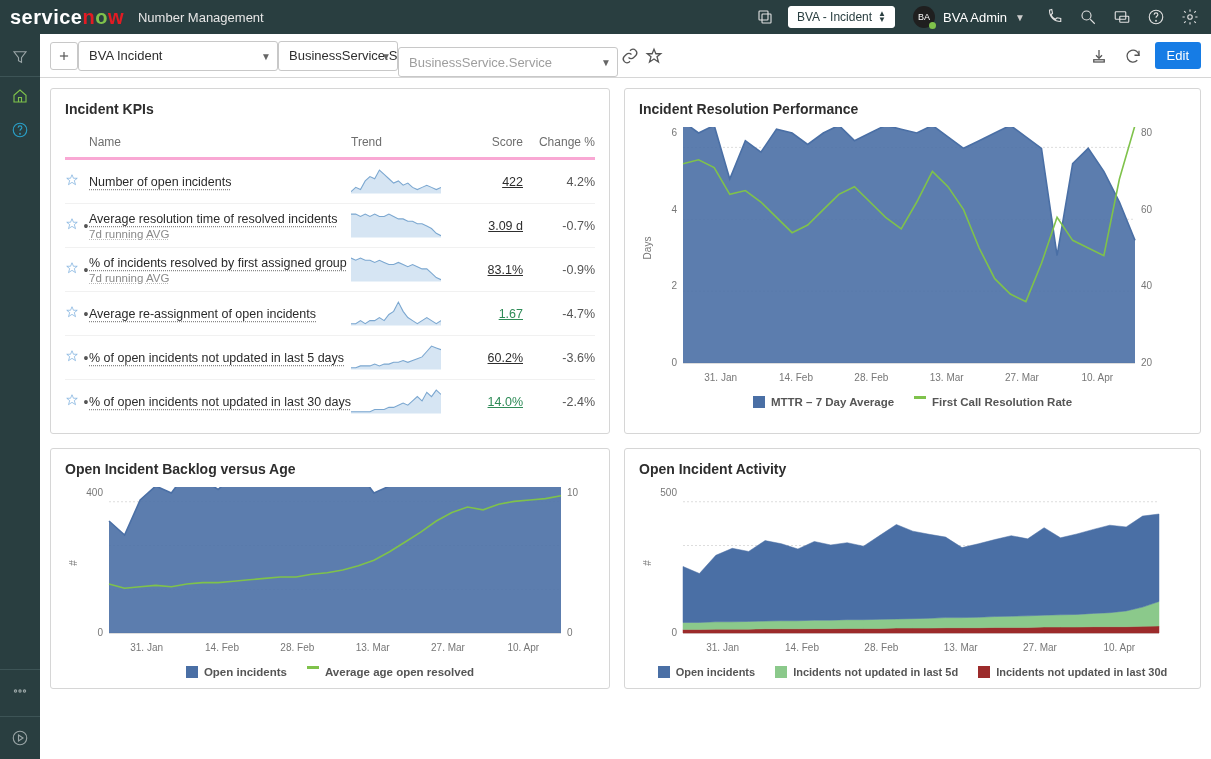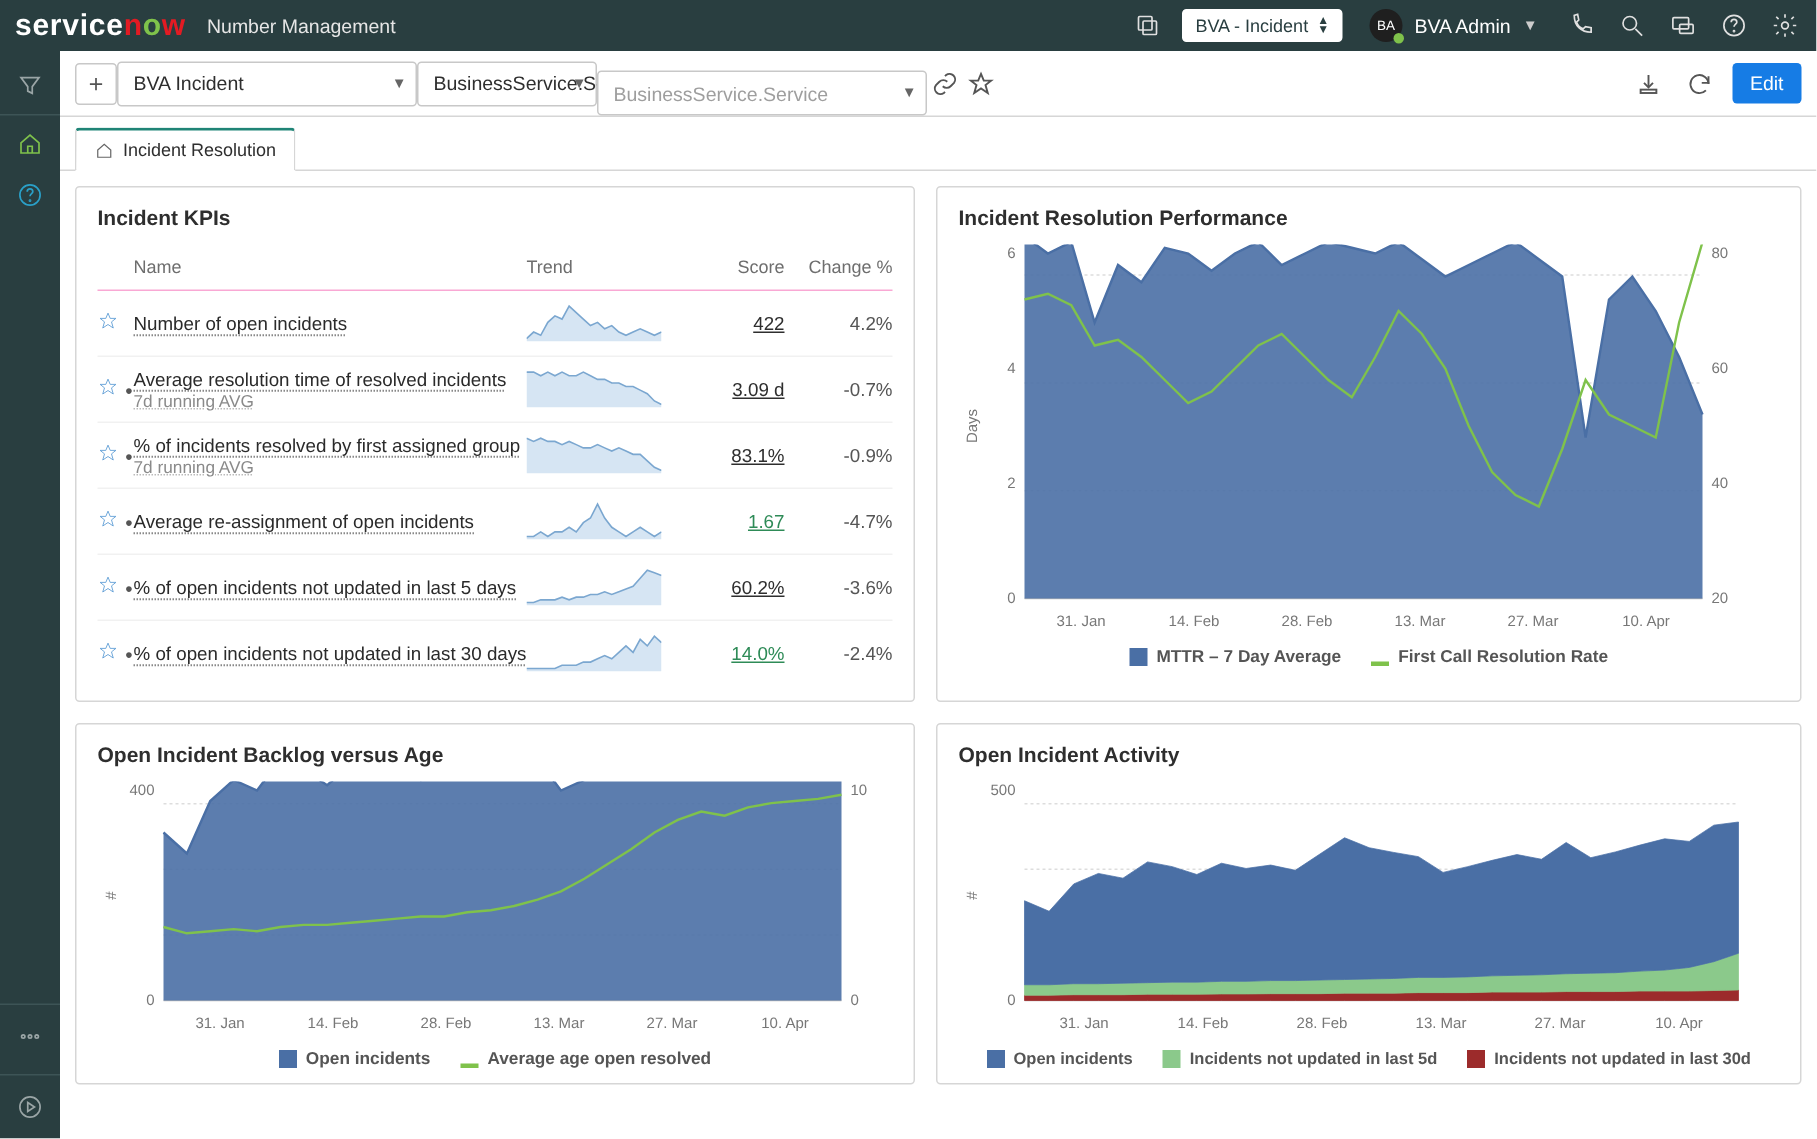--- a/index.html
+++ b/index.html
@@ -53,36 +53,36 @@
   .tab.active{ border-top:2px solid #1f8476;}
   .tab svg{width:13px;height:13px;stroke:#666;fill:none;stroke-width:1.5;}
 
   
   .dash { flex:1; overflow:auto; padding:10px; background:#fff;}
   .grid { display:grid; grid-template-columns: 560px 1fr; gap:14px;}
   .card { border:1px solid #d6d6d6; border-radius:3px; padding:12px 14px 10px 14px;}
   .card h3{ font-size:14px; font-weight:700; margin-bottom:10px;}
 
   
-  .kpi-head{ display:grid; grid-template-columns:24px 1fr 100px 72px 72px; font-size:12px; color:#6e6e6e; padding:8px 0; border-bottom:1px solid #f9a8d4;}
+  .kpi-head{ display:grid; grid-template-columns:24px 1fr 100px 72px 72px; font-size:12px; color:#6e6e6e; padding:8px 0; border-bottom:3px solid #f9a8d4;}
   .kpi-row{ display:grid; grid-template-columns:24px 1fr 100px 72px 72px; align-items:center; padding:6px 0; border-bottom:1px solid #f1f1f1; font-size:12.5px;}
   .kpi-row:last-child{border-bottom:none;}
   .kpi-row .star svg{width:14px;height:14px;stroke:#5b9bd5;fill:none;}
   .kpi-row .bullet{ width:14px; text-align:center; color:#555; font-size:14px;}
   .kpi-name a{ color:#2a2a2a; text-decoration:underline dotted #888; text-underline-offset:3px; cursor:pointer;}
   .kpi-sub{ display:block; color:#8a8a8a; text-decoration:underline dotted #bbb; font-size:11.5px; margin-top:2px;}
   .kpi-spark{ width:90px; height:28px;}
   .kpi-score{ text-align:right; font-weight:400; text-decoration:underline;}
   .kpi-score.green{ color:#2e8b57;}
   .kpi-change{ text-align:right; color:#555;}
 
   
   .chart-wrap{ position:relative;}
   .legend{ display:flex; gap:20px; justify-content:center; margin-top:6px; font-size:11.5px; color:#555; font-weight:600;}
-  .lg-item{display:flex; align-items:flex-end; gap:6px;}
+  .lg-item{display:flex; align-items:flex-start; gap:6px;}
   .swatch{ width:12px; height:12px;}
   .swatch.line{ height:3px; border-radius:0;}
 
   .dash::-webkit-scrollbar{width:10px;} .dash::-webkit-scrollbar-thumb{background:#c4c4c4;border-radius:5px;}
 </style>
 </head>
 <body>
 
 <div class="app">
 
@@ -226,28 +226,20 @@
           <div class="tb-icon">
               <svg viewBox="0 0 24 24">
                 <path d="M20 12a8 8 0 10-2.3 5.7"></path>
                 <path d="M20 5v6h-6"></path>
               </svg>
             </div>
           <button class="edit-btn">Edit</button>
         </div>
       </div>
 
-      <div class="tabbar">
-        <div class="tab active">
-          <svg viewBox="0 0 24 24">
-              <path d="M4 11l8-7 8 7v9H4z"></path>
-            </svg>
-          <span>Incident Resolution</span>
-        </div>
-      </div>
 
       <div class="dash">
         <div class="grid">
 
           <div class="card">
             <h3>Incident KPIs</h3>
             <div class="kpi-head">
               <div></div>
               <div>Name</div>
               <div>Trend</div>

